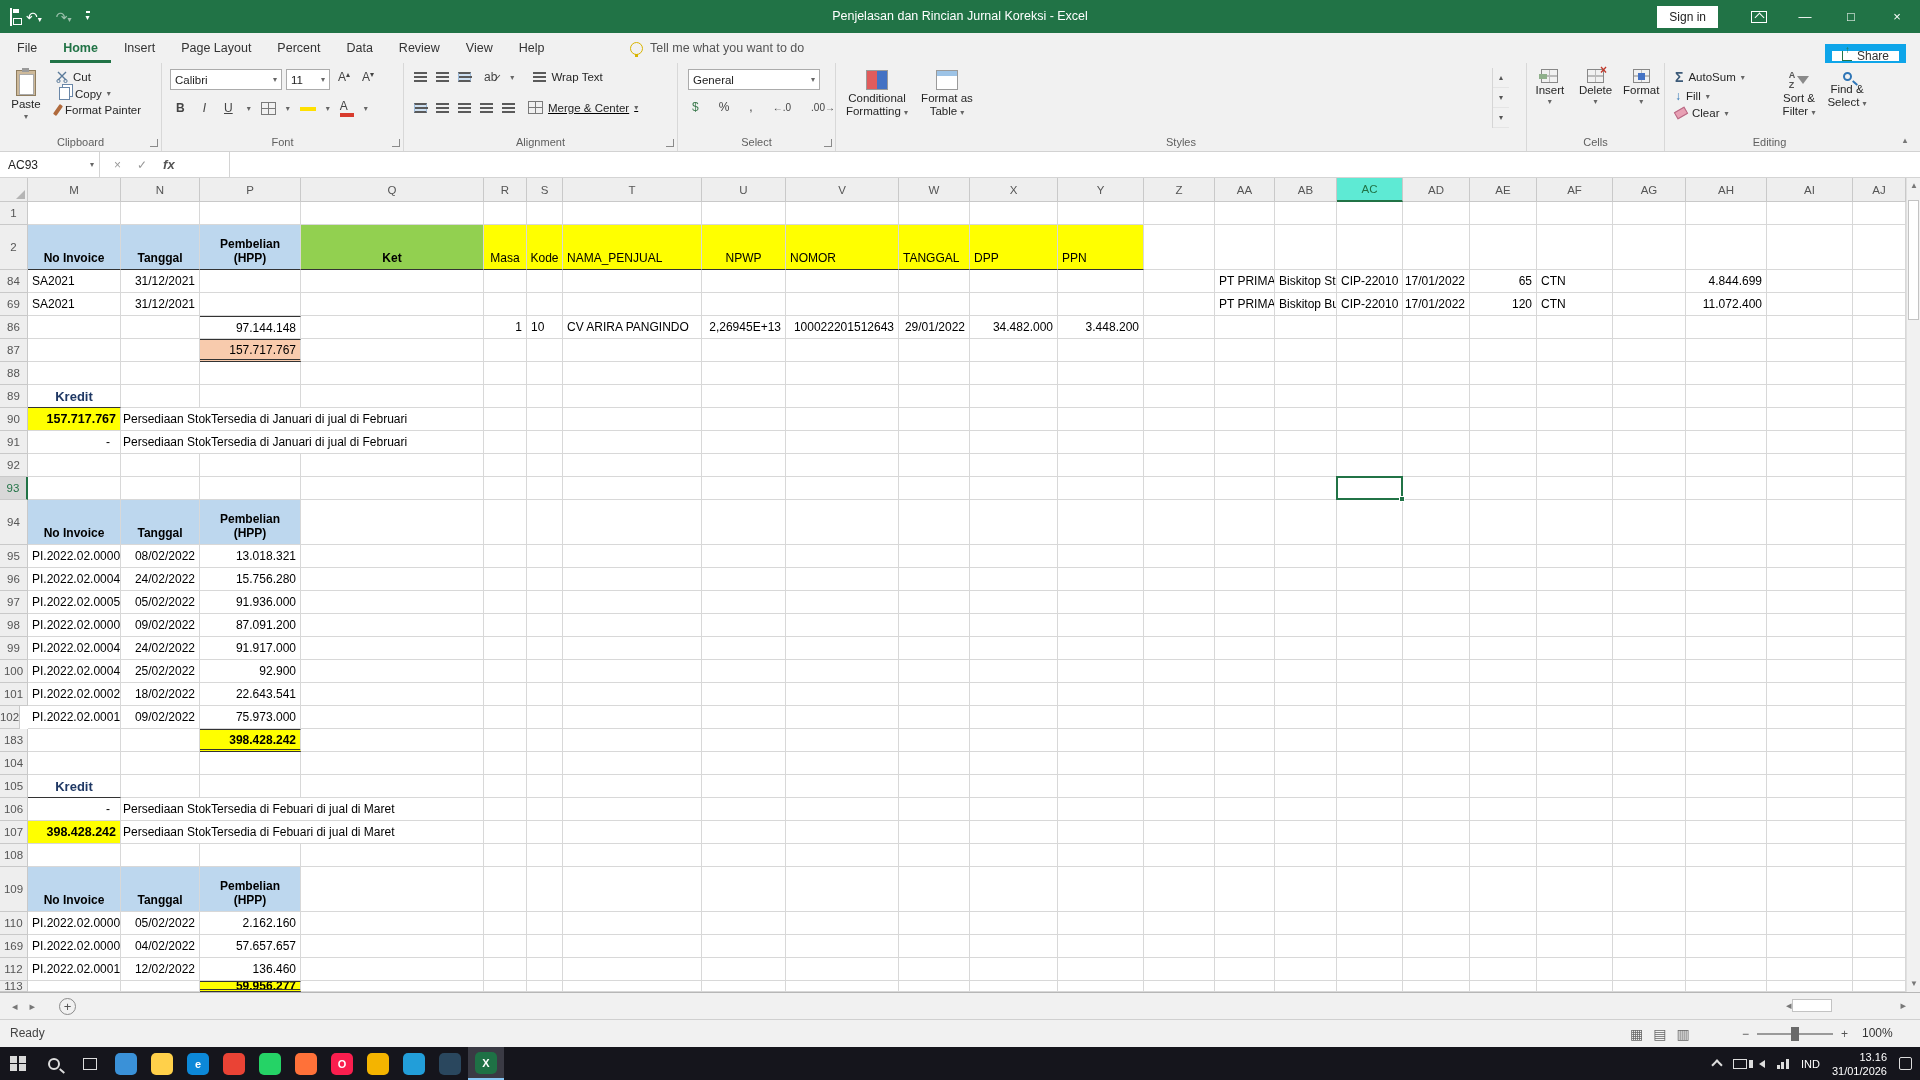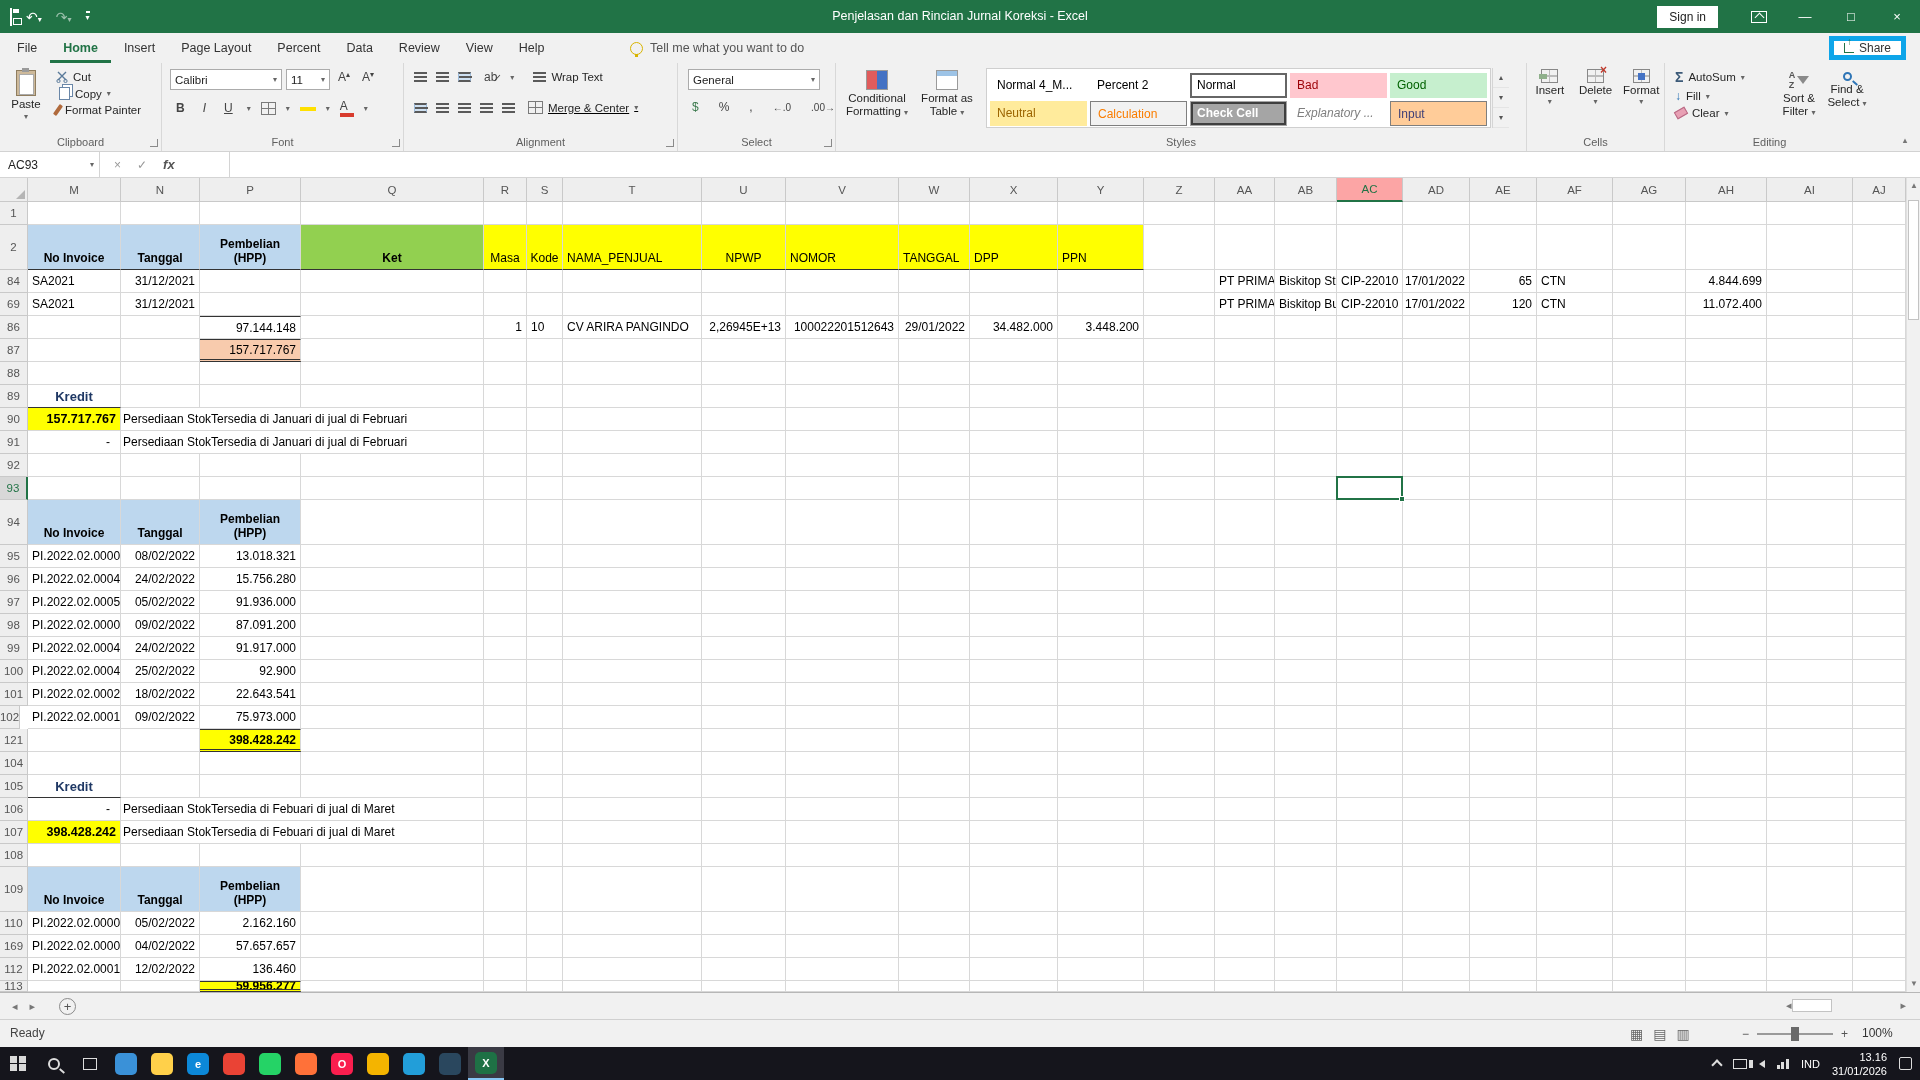--- a/index.html
+++ b/index.html
@@ -22,21 +22,21 @@
 .ribdisp::after { content:""; position:absolute; left:4px; top:2px; width:6px; height:6px; border-left:1px solid #fff; border-top:1px solid #fff; transform:rotate(45deg); }
 
 
 #tabrow { position:absolute; left:0; top:33px; width:1920px; height:30px; background:#f1f1f1; font-size:12.5px; color:#333; }
 .rtabs { position:absolute; left:4px; top:0; height:30px; display:flex;justify-content:flex-end; }
 .rtab { padding:0 13px; line-height:30px; }
 .rtab.active { font-weight:bold; color:#217346; border-bottom:3px solid #217346; }
 .tellme { position:absolute; left:630px; top:0; height:30px; display:flex; align-items:center; gap:7px; color:#555; }
 .bulb { width:13px; height:13px; border:1.5px solid #d8b400; border-radius:50%; position:relative; }
 .bulb::after { content:""; position:absolute; left:3.5px; top:11px; width:3px; height:3px; background:#d8b400; }
-.share-btn { position:absolute; right:14px; top:3px; height:24px; background:#fff; border:5px solid #0ea5e9; display:flex; align-items:center; gap:5px; padding:0 10px; font-size:12px; color:#333; }
+.share-btn { position:absolute; right:14px; top:11px; height:24px; background:#fff; border:7px solid #0ea5e9; display:flex; align-items:center; gap:5px; padding:0 10px; font-size:12px; color:#333; }
 .share-ic { width:10px; height:10px; border-bottom:1.5px solid #217346; border-left:1.5px solid #217346; position:relative; }
 .share-ic::after { content:"↑"; position:absolute; left:2px; top:-7px; color:#217346; font-size:10px; }
 
 
 #ribbon { position:absolute; left:0; top:63px; width:1920px; height:89px; background:#f1f1f1; border-bottom:1px solid #d2d2d2; display:flex; }
 .rgroup { position:relative; height:100%; border-right:1px solid #d8d8d8; flex:none; }
 .glabel { position:absolute; bottom:3px; left:0; right:0; text-align:center; font-size:11px; color:#5f5f5f; }
 .launcher { position:absolute; right:3px; bottom:4px; width:8px; height:8px; border-right:1.5px solid #8a8a8a; border-bottom:1.5px solid #8a8a8a; }
 .rsmall { display:flex; align-items:center; gap:5px; font-size:11.5px; color:#262626; padding:2px 4px; white-space:nowrap; }
 .dd { color:#666; font-size:8px; }
@@ -83,21 +83,21 @@
 #formulabar { position:absolute; left:0; top:152px; width:1920px; height:26px; background:#fff; border-bottom:1px solid #d4d4d4; display:flex; align-items:stretch; }
 #namebox { width:100px; border-right:1px solid #d4d4d4; font-size:12px; color:#222; display:flex; align-items:center; padding-left:8px; justify-content:space-between; }
 #namebox .dd { padding-right:5px; }
 .fbtns { width:130px; display:flex; align-items:center; gap:16px; padding-left:14px; border-right:1px solid #d4d4d4; color:#999; font-size:12px; }
 .fx { font-style:italic; font-weight:bold; color:#555; font-size:13px; }
 #fxfield { flex:1; }
 
 
 #grid { position:absolute; left:0; top:178px; width:1906px; height:814px; background:#fff; overflow:hidden; }
 .ghead { position:absolute; background:#eeeeee; border-right:1px solid #c9c9c9; border-bottom:1px solid #c9c9c9; font-size:11.5px; color:#555; display:flex; align-items:center; justify-content:center; }
-.ghead.selhead { background:#fca5a5; color:#217346; border-bottom:2px solid #217346; }
+.ghead.selhead { background:#5eead4; color:#217346; border-bottom:2px solid #217346; }
 .ghead.selrow { background:#d8d8d8; color:#217346; border-right:2px solid #217346; }
 .corner { z-index:2; }
 .corner-tri { position:absolute; right:2px; bottom:2px; width:0; height:0; border-left:9px solid transparent; border-bottom:9px solid #b5b5b5; }
 .c { position:absolute; display:flex; align-items:center; border-right:1px solid #d8d8d8; border-bottom:1px solid #d8d8d8; font-size:12px; color:#000; padding:0 4px; white-space:nowrap; overflow:hidden; background:#fff; }
 .c.num { justify-content:flex-end; }
 .c.ctr { justify-content:center; }
 .c.hb { background:#BDD7EE; font-weight:bold; justify-content:center; align-items:flex-end; white-space:normal; text-align:center; line-height:14px; padding-bottom:4px; }
 .c.hg { background:#92D050; font-weight:bold; justify-content:center; align-items:flex-end; padding-bottom:4px; }
 .c.hy { background:#FFFF00; align-items:flex-end; padding-bottom:4px; }
 .c.b2 { border-bottom:1px solid #333; }
@@ -307,32 +307,20 @@
 
     <div class="rgroup" style="width:691px">
       <div class="bigbtn" style="position:absolute; left:6px; top:2px; width:70px;">
         <span class="cf-ic"></span>
         <span class="twoLine"><span>Conditional</span><br><span>Formatting</span> <span class="dd">▾</span></span>
       </div>
       <div class="bigbtn" style="position:absolute; left:80px; top:2px; width:62px;">
         <span class="ft-ic"></span>
         <span class="twoLine"><span>Format as</span><br><span>Table</span> <span class="dd">▾</span></span>
       </div>
-      <div class="gal" id="style-gallery" style="left:150px; top:5px; width:505px; height:60px;">
-          <div class="galcell" style="left: 3px; top: 4px; width: 97px; height: 25px; background: rgb(255, 255, 255); color: rgb(0, 0, 0); font-style: normal;">Normal 4_M...</div>
-          <div class="galcell" style="left: 103px; top: 4px; width: 97px; height: 25px; background: rgb(255, 255, 255); color: rgb(0, 0, 0); font-style: normal;">Percent 2</div>
-          <div class="galcell galsel" style="left: 203px; top: 4px; width: 97px; height: 25px; background: rgb(255, 255, 255); color: rgb(0, 0, 0); font-style: normal;">Normal</div>
-          <div class="galcell" style="left: 303px; top: 4px; width: 97px; height: 25px; background: rgb(255, 199, 206); color: rgb(156, 0, 6); font-style: normal;">Bad</div>
-          <div class="galcell" style="left: 403px; top: 4px; width: 97px; height: 25px; background: rgb(198, 239, 206); color: rgb(0, 97, 0); font-style: normal;">Good</div>
-          <div class="galcell" style="left: 3px; top: 32px; width: 97px; height: 25px; background: rgb(255, 235, 156); color: rgb(156, 101, 0); font-style: normal;">Neutral</div>
-          <div class="galcell" style="left: 103px; top: 32px; width: 97px; height: 25px; background: rgb(242, 242, 242); color: rgb(250, 125, 0); font-style: normal; border: 1px solid rgb(127, 127, 127);">Calculation</div>
-          <div class="galcell" style="left: 203px; top: 32px; width: 97px; height: 25px; background: rgb(165, 165, 165); color: rgb(255, 255, 255); font-style: normal; outline: rgb(63, 63, 63) solid 2px; outline-offset: -3px; font-weight: bold;">Check Cell</div>
-          <div class="galcell" style="left: 303px; top: 32px; width: 97px; height: 25px; background: rgb(255, 255, 255); color: rgb(127, 127, 127); font-style: italic;">Explanatory ...</div>
-          <div class="galcell" style="left: 403px; top: 32px; width: 97px; height: 25px; background: rgb(255, 204, 153); color: rgb(63, 63, 118); font-style: normal; border: 1px solid rgb(127, 127, 127);">Input</div>
-        </div>
       <div class="galscroll" style="left:656px; top:5px; height:60px;">
         <div>▴</div>
           <div>▾</div>
           <div>▾</div>
       </div>
       <div class="glabel">Styles</div>
     </div>
 
     <div class="rgroup" style="width:138px">
       <div style="display:flex; justify-content:center;">
@@ -926,21 +914,21 @@
       <div class="c" style="left: 1215px; top: 528px; width: 60px; height: 23px;"></div>
       <div class="c" style="left: 1275px; top: 528px; width: 62px; height: 23px;"></div>
       <div class="c" style="left: 1337px; top: 528px; width: 66px; height: 23px;"></div>
       <div class="c" style="left: 1403px; top: 528px; width: 67px; height: 23px;"></div>
       <div class="c" style="left: 1470px; top: 528px; width: 67px; height: 23px;"></div>
       <div class="c" style="left: 1537px; top: 528px; width: 76px; height: 23px;"></div>
       <div class="c" style="left: 1613px; top: 528px; width: 73px; height: 23px;"></div>
       <div class="c" style="left: 1686px; top: 528px; width: 81px; height: 23px;"></div>
       <div class="c" style="left: 1767px; top: 528px; width: 86px; height: 23px;"></div>
       <div class="c" style="left: 1853px; top: 528px; width: 53px; height: 23px;"></div>
-      <div class="ghead" style="left: 0px; top: 551px; width: 28px; height: 23px;">121</div>
+      <div class="ghead" style="left: 0px; top: 551px; width: 28px; height: 23px;">183</div>
       <div class="c" style="left: 28px; top: 551px; width: 93px; height: 23px;"></div>
       <div class="c" style="left: 121px; top: 551px; width: 79px; height: 23px;"></div>
       <div class="c ysum" style="left: 200px; top: 551px; width: 101px; height: 23px;">398.428.242</div>
       <div class="c" style="left: 301px; top: 551px; width: 183px; height: 23px;"></div>
       <div class="c" style="left: 484px; top: 551px; width: 43px; height: 23px;"></div>
       <div class="c" style="left: 527px; top: 551px; width: 36px; height: 23px;"></div>
       <div class="c" style="left: 563px; top: 551px; width: 139px; height: 23px;"></div>
       <div class="c" style="left: 702px; top: 551px; width: 84px; height: 23px;"></div>
       <div class="c" style="left: 786px; top: 551px; width: 113px; height: 23px;"></div>
       <div class="c" style="left: 899px; top: 551px; width: 71px; height: 23px;"></div>

